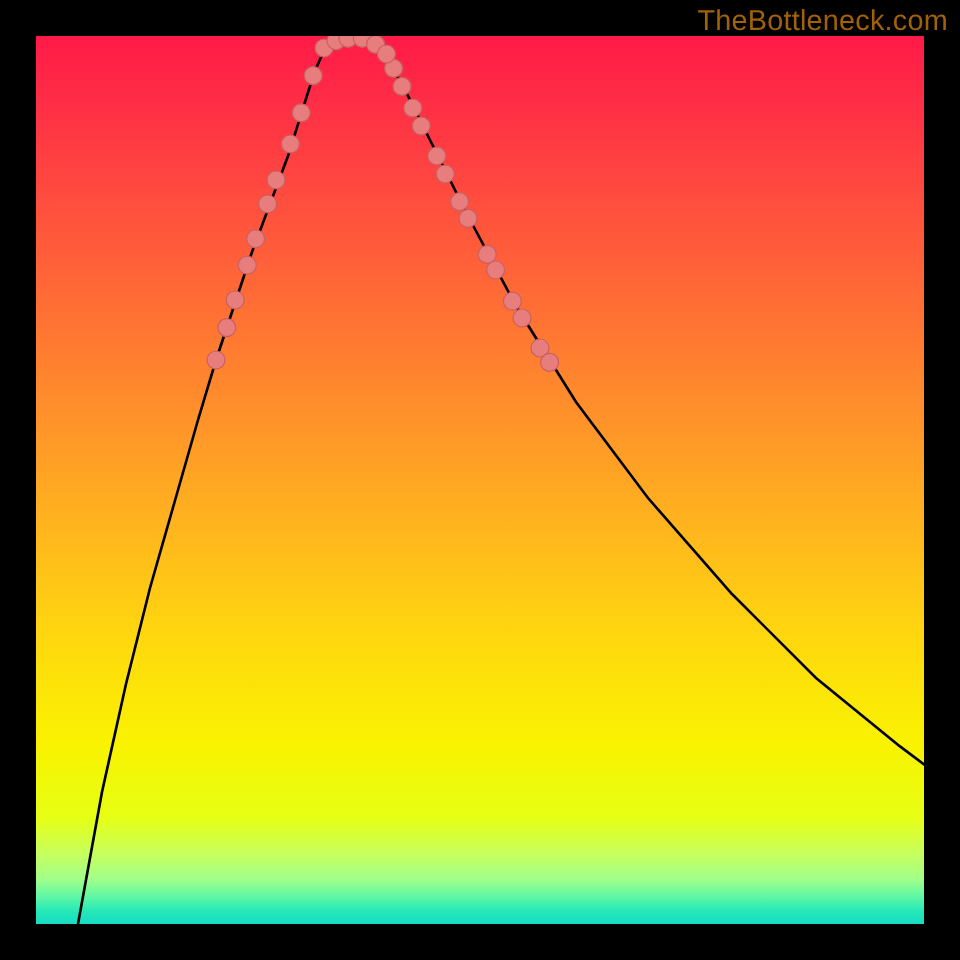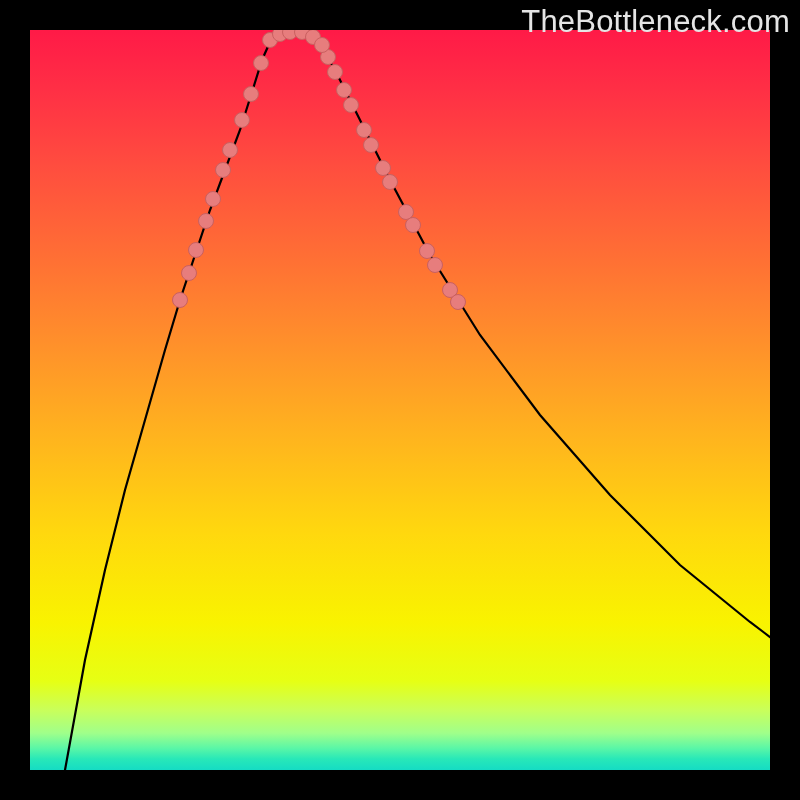--- a/index.html
+++ b/index.html
@@ -42,22 +42,22 @@
       #a0ff8a 95%,
       #5cf7a6 97%,
       #28e8b8 98.5%,
       #15dcc4 100%
     );
   }
   .watermark {
     position: absolute;
     top: 4px;
     right: 10px;
-    color: #e5e5e5;
-    font-size: 31px;
+    color: #a16207;
+    font-size: 24px;
     font-weight: 500;
     letter-spacing: 0.2px;
     user-select: none;
   }
   svg.curve {
     position: absolute;
     inset: 0;
   }
 </style>
 </head>

